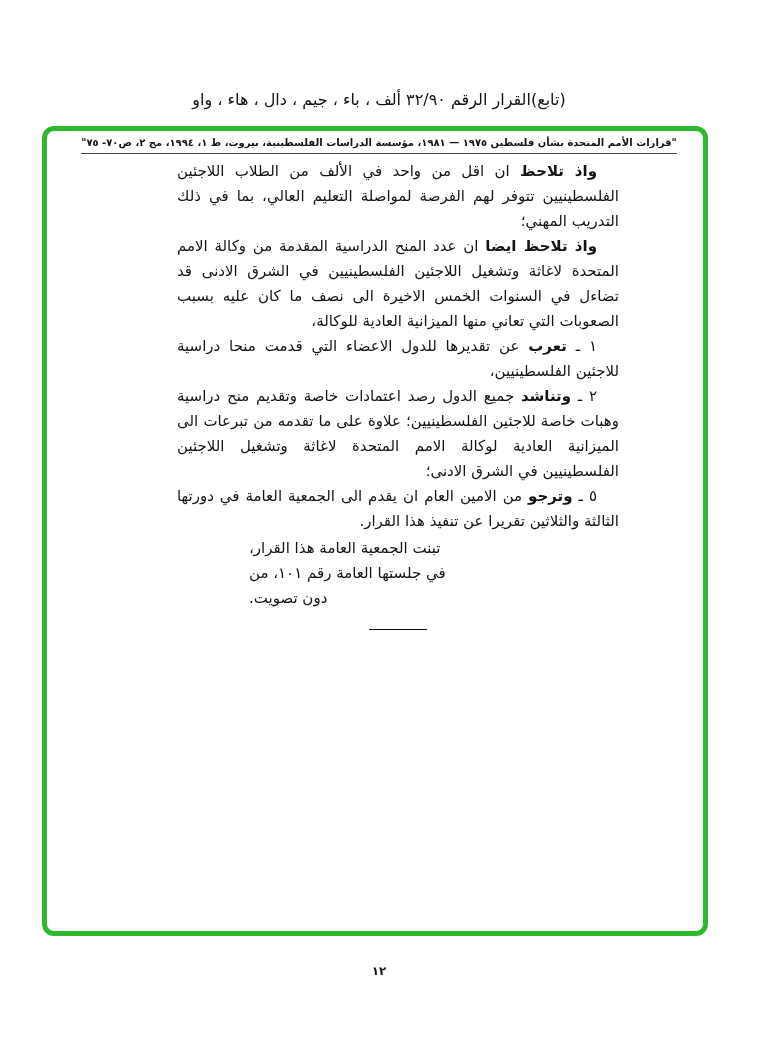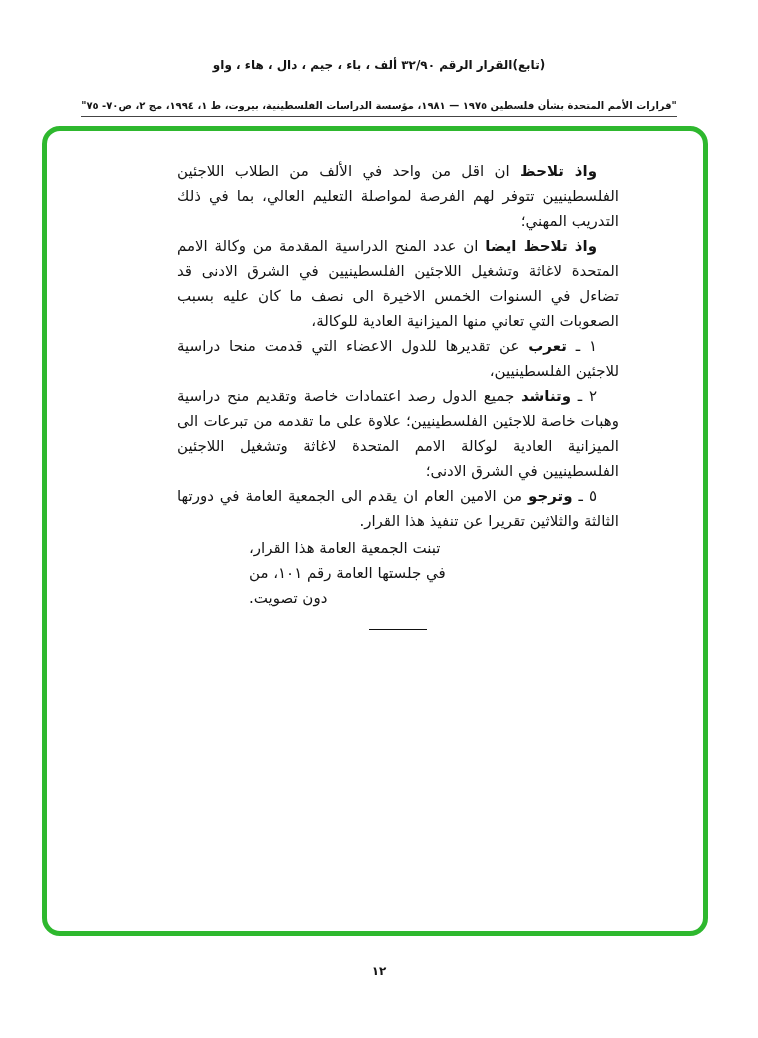--- a/index.html
+++ b/index.html
@@ -17,43 +17,44 @@
   
   .header {
     position: absolute;
     top: 58px;
     left: 0;
     width: 758px;
     text-align: center;
     direction: rtl;
   }
   .header-title {
-    font-size: 12px;
-    font-weight: bold;
+    font-size: 16px;
+    font-weight: normal;
     letter-spacing: 0.5px;
+    margin-top: 32px;
   }
   .header-citation {
     display: inline-block;
     margin-top: 9px;
     padding-bottom: 5px;
     font-size: 10px;
     font-weight: bold;
     border-bottom: 1px solid #444;
     max-width: 620px;
   }
 
   
   .frame {
     position: absolute;
     top: 126px;
     left: 42px;
     width: 666px;
     height: 810px;
     border: 5px solid #2eb82e;
-    border-radius: 18px;
+    border-radius: 12px;
     box-sizing: border-box;
     direction: rtl;
   }
 
   
   .doc-text {
     width: 442px;
     margin: 28px 84px 0 auto;
     direction: rtl;
     text-align: justify;

